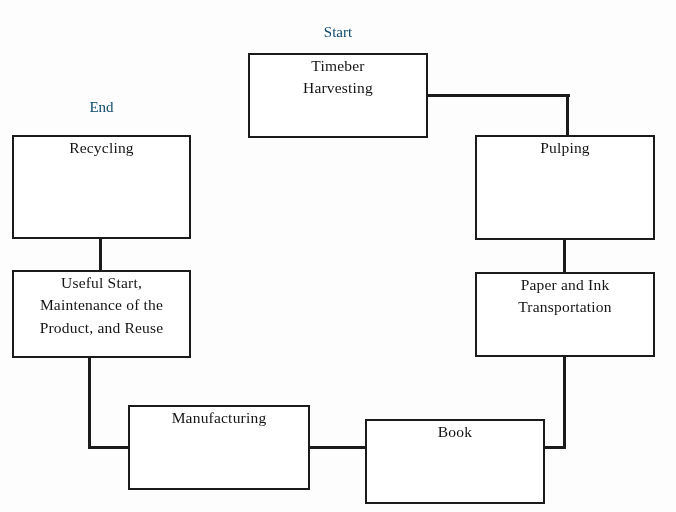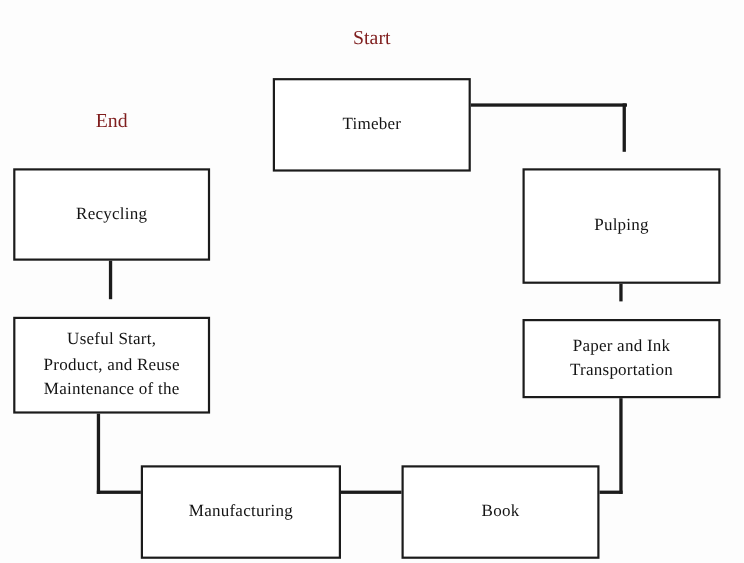--- a/index.html
+++ b/index.html
@@ -18,63 +18,62 @@
     height: 512px;
     background: #fdfdfd;
     overflow: hidden;
   }
   .node {
     position: absolute;
     box-sizing: border-box;
     border: 2px solid #1b1b1b;
     background: #ffffff;
     display: flex;
-    align-items: center;
+    align-items: flex-start;
     justify-content: center;
     text-align: center;
     font-size: 15.5px;
     line-height: 1.45;
     color: #141414;
     letter-spacing: 0.2px;
     z-index: 2;
-    margin-top: 18px;
   }
   .node .lines {
     width: 100%;
     padding: 0 4px;
   }
   .node .lines span {
     display: block;
     white-space: nowrap;
   }
   .caption {
     position: absolute;
-    font-size: 18px;
+    font-size: 15px;
     line-height: 1;
-    color: #7f1d1d;
+    color: #0c4a6e;
     text-align: center;
     white-space: nowrap;
     z-index: 3;
   }
   .conn {
     position: absolute;
     background: #1b1b1b;
     z-index: 1;
   }
   .conn.h { height: 3px; }
   .conn.v { width: 3px; }
 
   
   #node-timber      { left: 248px; top: 53px;  width: 180px; height: 85px; }
   #node-pulping     { left: 475px; top: 135px; width: 180px; height: 105px; }
-  #node-paperink    { left: 475px; top: 272px; width: 180px; height: 72px; }
-  #node-bookpub     { left: 365px; top: 405px; width: 180px; height: 85px; }
+  #node-paperink    { left: 475px; top: 272px; width: 180px; height: 85px; }
+  #node-bookpub     { left: 365px; top: 419px; width: 180px; height: 85px; }
   #node-transport   { left: 128px; top: 405px; width: 182px; height: 85px; }
   #node-usefullife  { left: 12px;  top: 270px; width: 179px; height: 88px; }
-  #node-recycling   { left: 12px;  top: 135px; width: 179px; height: 84px; }
+  #node-recycling   { left: 12px;  top: 135px; width: 179px; height: 104px; }
 
   
   #caption-start { left: 248px; top: 25px; width: 180px; }
   #caption-end   { left: 12px;  top: 100px; width: 179px; }
 
   
   
   #conn-timber-pulping-h { left: 426px; top: 94px;  width: 144px; }
   #conn-timber-pulping-v { left: 566px; top: 94px;  height: 44px; }
   
@@ -104,20 +103,21 @@
   <div class="conn v" id="conn-paperink-book-v"></div>
   <div class="conn h" id="conn-paperink-book-h"></div>
   <div class="conn h" id="conn-book-transport"></div>
   <div class="conn h" id="conn-transport-life-h"></div>
   <div class="conn v" id="conn-transport-life-v"></div>
   <div class="conn v" id="conn-life-recycling"></div>
 
   <div class="node" id="node-timber">
     <div class="lines">
       <span>Timeber</span>
+      <span>Harvesting</span>
     </div>
   </div>
 
   <div class="node" id="node-pulping">
     <div class="lines">
       <span>Pulping</span>
     </div>
   </div>
 
   <div class="node" id="node-paperink">
@@ -135,22 +135,22 @@
 
   <div class="node" id="node-transport">
     <div class="lines">
       <span>Manufacturing</span>
     </div>
   </div>
 
   <div class="node" id="node-usefullife">
     <div class="lines">
       <span>Useful Start,</span>
+      <span>Maintenance of the</span>
       <span>Product, and Reuse</span>
-      <span>Maintenance of the</span>
     </div>
   </div>
 
   <div class="node" id="node-recycling">
     <div class="lines">
       <span>Recycling</span>
     </div>
   </div>
 
 </div>

